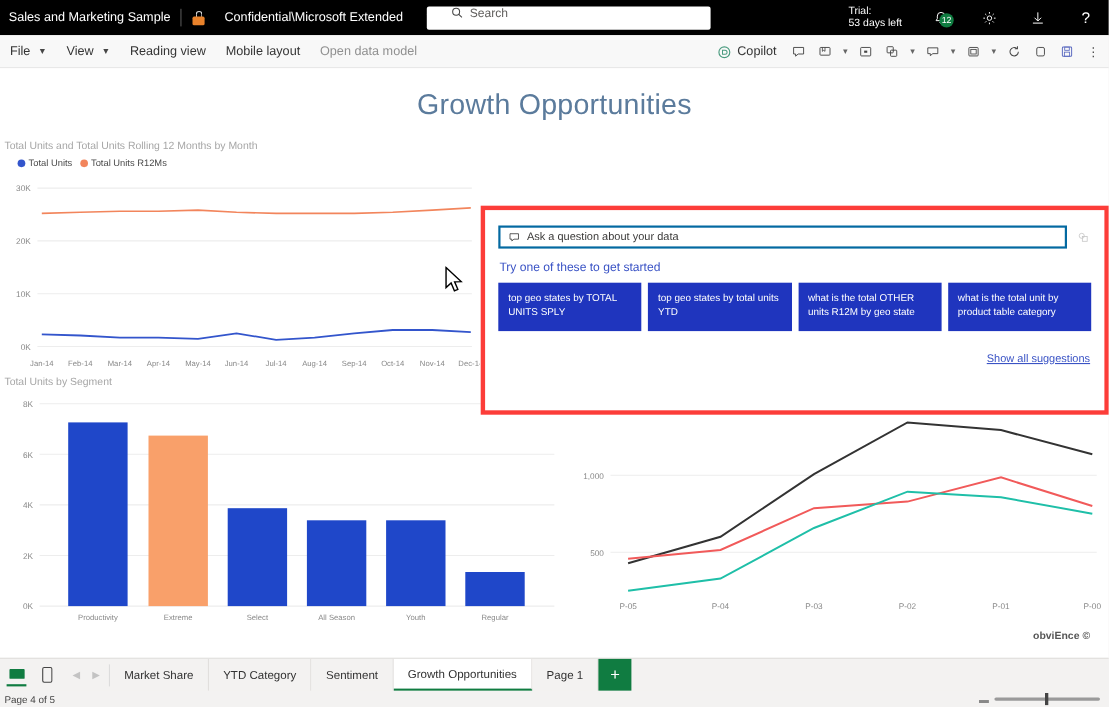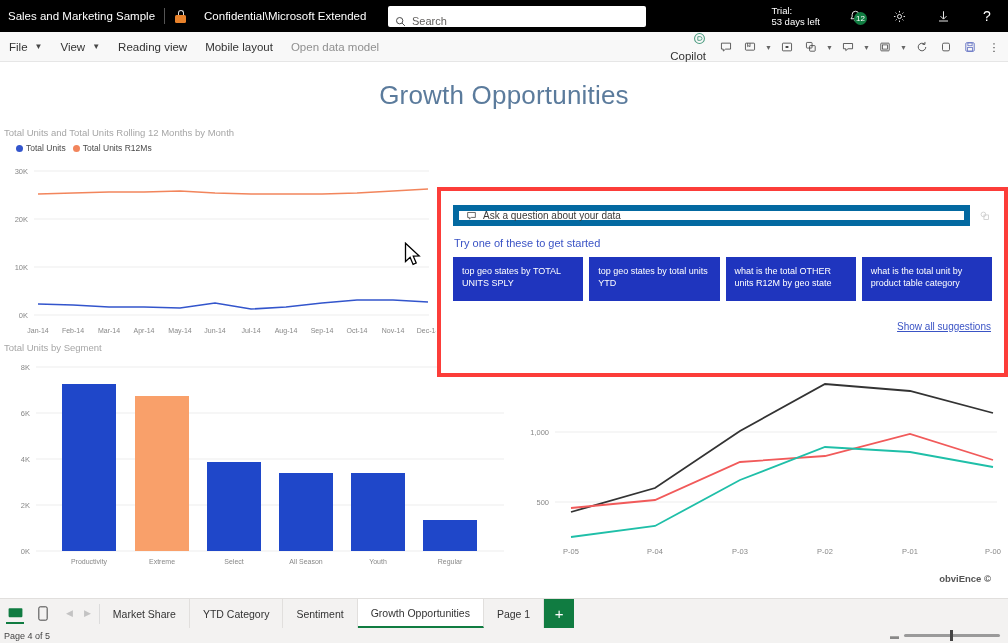--- a/index.html
+++ b/index.html
@@ -17,42 +17,42 @@
   }
   .tb-title { font-size: 11.5px; padding-left: 8px; white-space: nowrap; }
   .tb-sep { width: 1px; height: 16px; background: #555; margin: 0 9px; }
   .sens-label { display: flex; gap: 17px; font-size: 11.5px; white-space: nowrap; }
   .lock-ic { width: 13px; height: 13px; position: relative; flex: 0 0 auto; }
   .lock-ic .body { position: absolute; left: 1px; top: 5px; width: 11px; height: 8px; background: #e8822b; border-radius: 1.5px; }
   .lock-ic .shackle { position: absolute; left: 3.5px; top: 0px; width: 6px; height: 6px; border: 1.6px solid #d9d9d9; border-bottom: none; border-radius: 3px 3px 0 0; }
   .chev { font-size: 8px; opacity: .9; margin-left: 3px; }
 
   .search-wrap { position: absolute; left: 388px; top: 6px; width: 258px; height: 21px;
-    background: #fff; border-radius: 2px; display: flex; align-items: flex-end; padding: 0 7px; gap: 6px; }
+    background: #fff; border-radius: 2px; display: flex; align-items: flex-start; padding: 0 22px; gap: 6px; }
   .search-wrap .mag { width: 11px; height: 11px; flex: 0 0 auto; }
   .search-wrap input { border: none; outline: none; font-size: 11px; color: #333; width: 100%;
     font-family: "Liberation Sans", sans-serif; background: transparent; }
   .search-wrap input::placeholder { color: #605e5c; }
 
   .tb-right { position: absolute; right: 6px; top: 0; height: 32px; display: flex; align-items: center; gap: 14px; }
   .trial { font-size: 9.5px; line-height: 11px; text-align: left; padding-right: 6px; white-space: nowrap; }
   .tb-ic { width: 30px; height: 14px; display: flex; align-items: center; justify-content: center;
     position: relative; color: #fff; }
   .badge { position: absolute; top: 3px; right: 3px; background: #107c41; color: #fff;
     font-size: 8px; border-radius: 8px; min-width: 13px; height: 13px; line-height: 13px; text-align: center; padding: 0 2px; }
 
   
   .ribbon { position: absolute; top: 32px; left: 0; width: 1008px; height: 30px;
     background: #f8f8f8; border-bottom: 1px solid #e6e6e6; display: flex; align-items: center; }
   .rb-item { font-size: 11.5px; color: #333; padding: 0 9px; height: 30px; display: flex; align-items: center; gap: 4px; white-space: nowrap; }
   .rb-item.dim { color: #909090; }
   .rb-right { position: absolute; right: 2px; top: 0; height: 30px; display: flex; align-items: center; }
   .rb-ic { width: 24px; height: 30px; display: flex; align-items: center; justify-content: center; color: #444; }
   .rb-chev { font-size: 7px; color: #666; width: 13px; display: flex; align-items: center; justify-content: center; }
-  .copilot { display: flex; align-items: flex-end; gap: 5px; font-size: 11.5px; color: #333; padding: 0 8px; flex-direction: column; }
+  .copilot { display: flex; align-items: flex-start; gap: 5px; font-size: 11.5px; color: #333; padding: 0 8px; }
 
   
   .canvas { position: absolute; top: 62px; left: 0; width: 1008px; height: 536px; background: #fff; }
   .page-title { position: absolute; top: 18px; left: 0; width: 1008px; text-align: center;
     font-size: 26px; color: #5b7b9c; font-weight: 400; letter-spacing: .2px; }
 
   .vis-title { font-size: 9.5px; color: #a6a6a6; }
 
   
   .v-line1 { position: absolute; left: 4px; top: 65px; width: 432px; height: 245px; }
@@ -63,21 +63,21 @@
   
   .v-bar { position: absolute; left: 4px; top: 280px; width: 505px; height: 250px; }
   
   .v-line2 { position: absolute; left: 515px; top: 280px; width: 490px; height: 250px; }
   .obvi { position: absolute; right: 14px; bottom: 8px; font-size: 9.5px; color: #555; font-weight: bold; }
 
   
   .qna-outer { position: absolute; left: 437px; top: 125px; width: 571px; height: 190px;
     border: 4px solid #fc3d39; background: #fff; }
   .qna { position: absolute; inset: 0; padding: 14px 12px 0 12px; }
-  .qna-input { height: 21px; border: 6px solid #0369a1; display: flex; align-items: center;
+  .qna-input { height: 21px; border: 2px solid #0369a1; display: flex; align-items: center;
     gap: 6px; padding: 0 7px; width: 533px; }
   .qna-input .ph { font-size: 10px; color: #3b3a39; }
   .qna-row { display: flex; align-items: center; }
   .qna-side-ic { width: 16px; display: flex; justify-content: center; align-items: center; margin-left: 6px; color: #c0c0c0; }
   .try { font-size: 11px; color: #3a53c5; margin: 11px 0 8px 1px; }
   .chips { display: flex; gap: 6px; }
   .chip { width: 131px; height: 44px; background: #1f35be; color: #fff; font-size: 9px;
     line-height: 12px; padding: 8px 9px; }
   .show-all { text-align: right; margin-top: 15px; padding-right: 1px; }
   .show-all span { font-size: 10px; color: #3a53c5; text-decoration: underline; }

